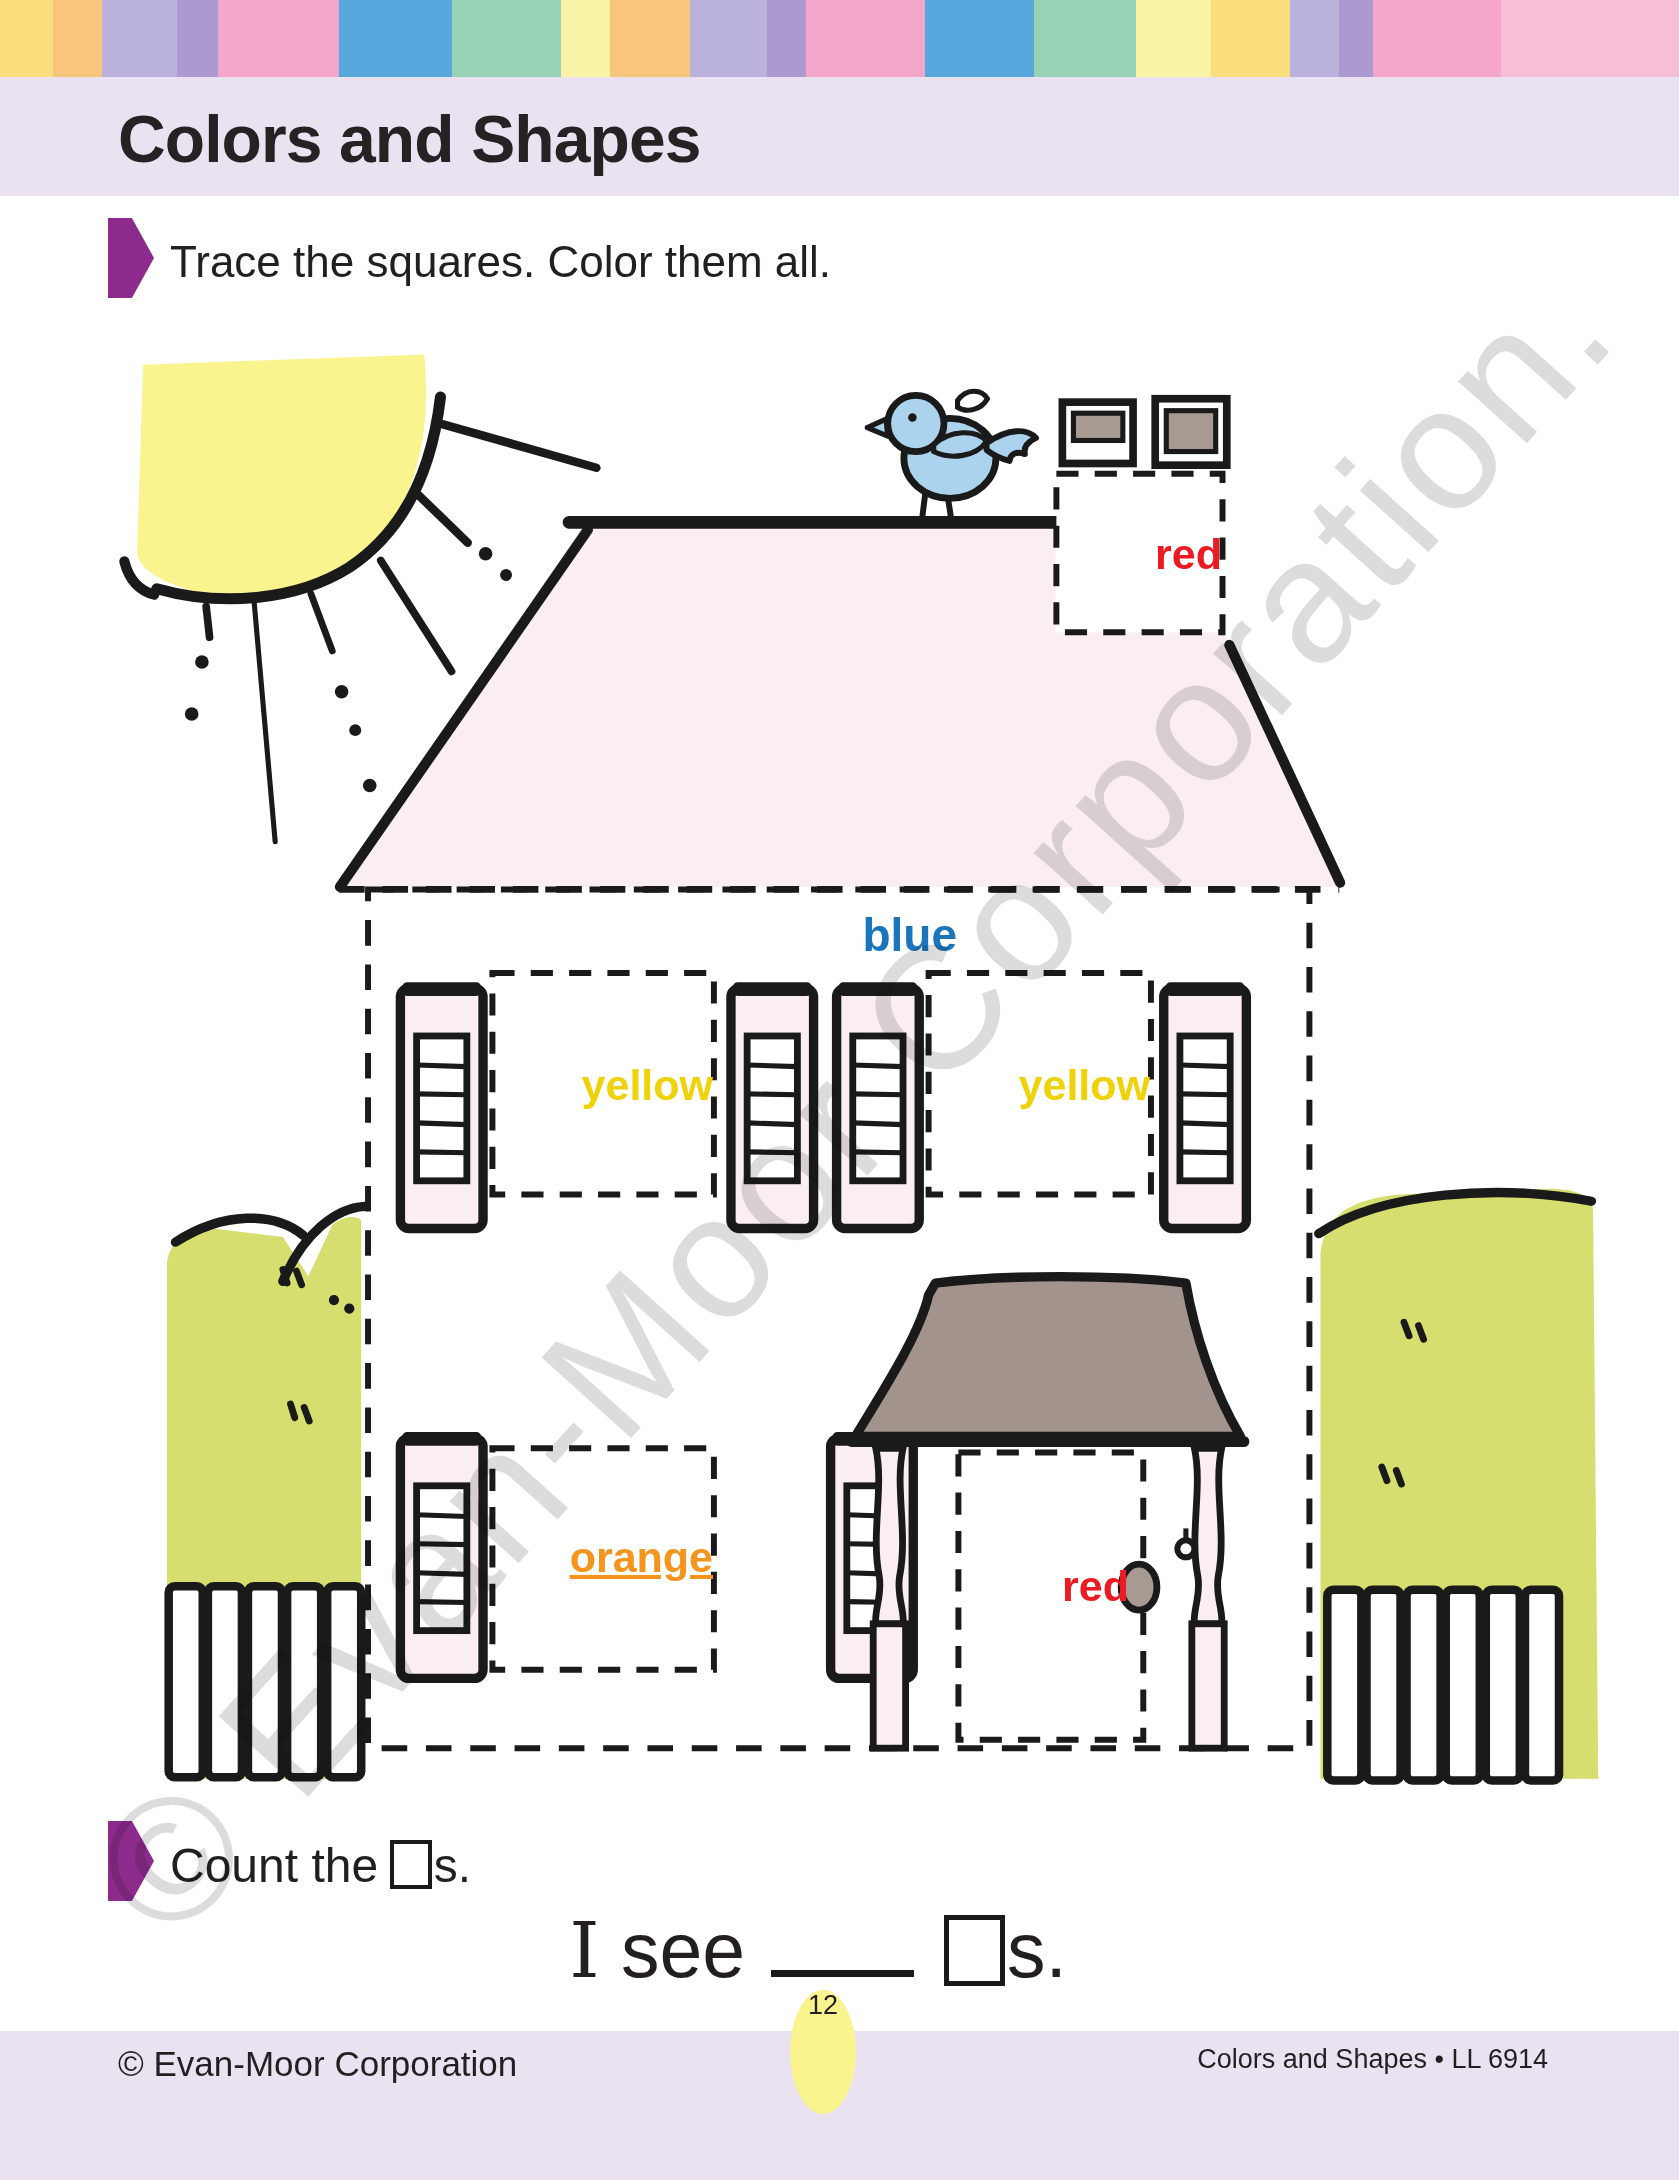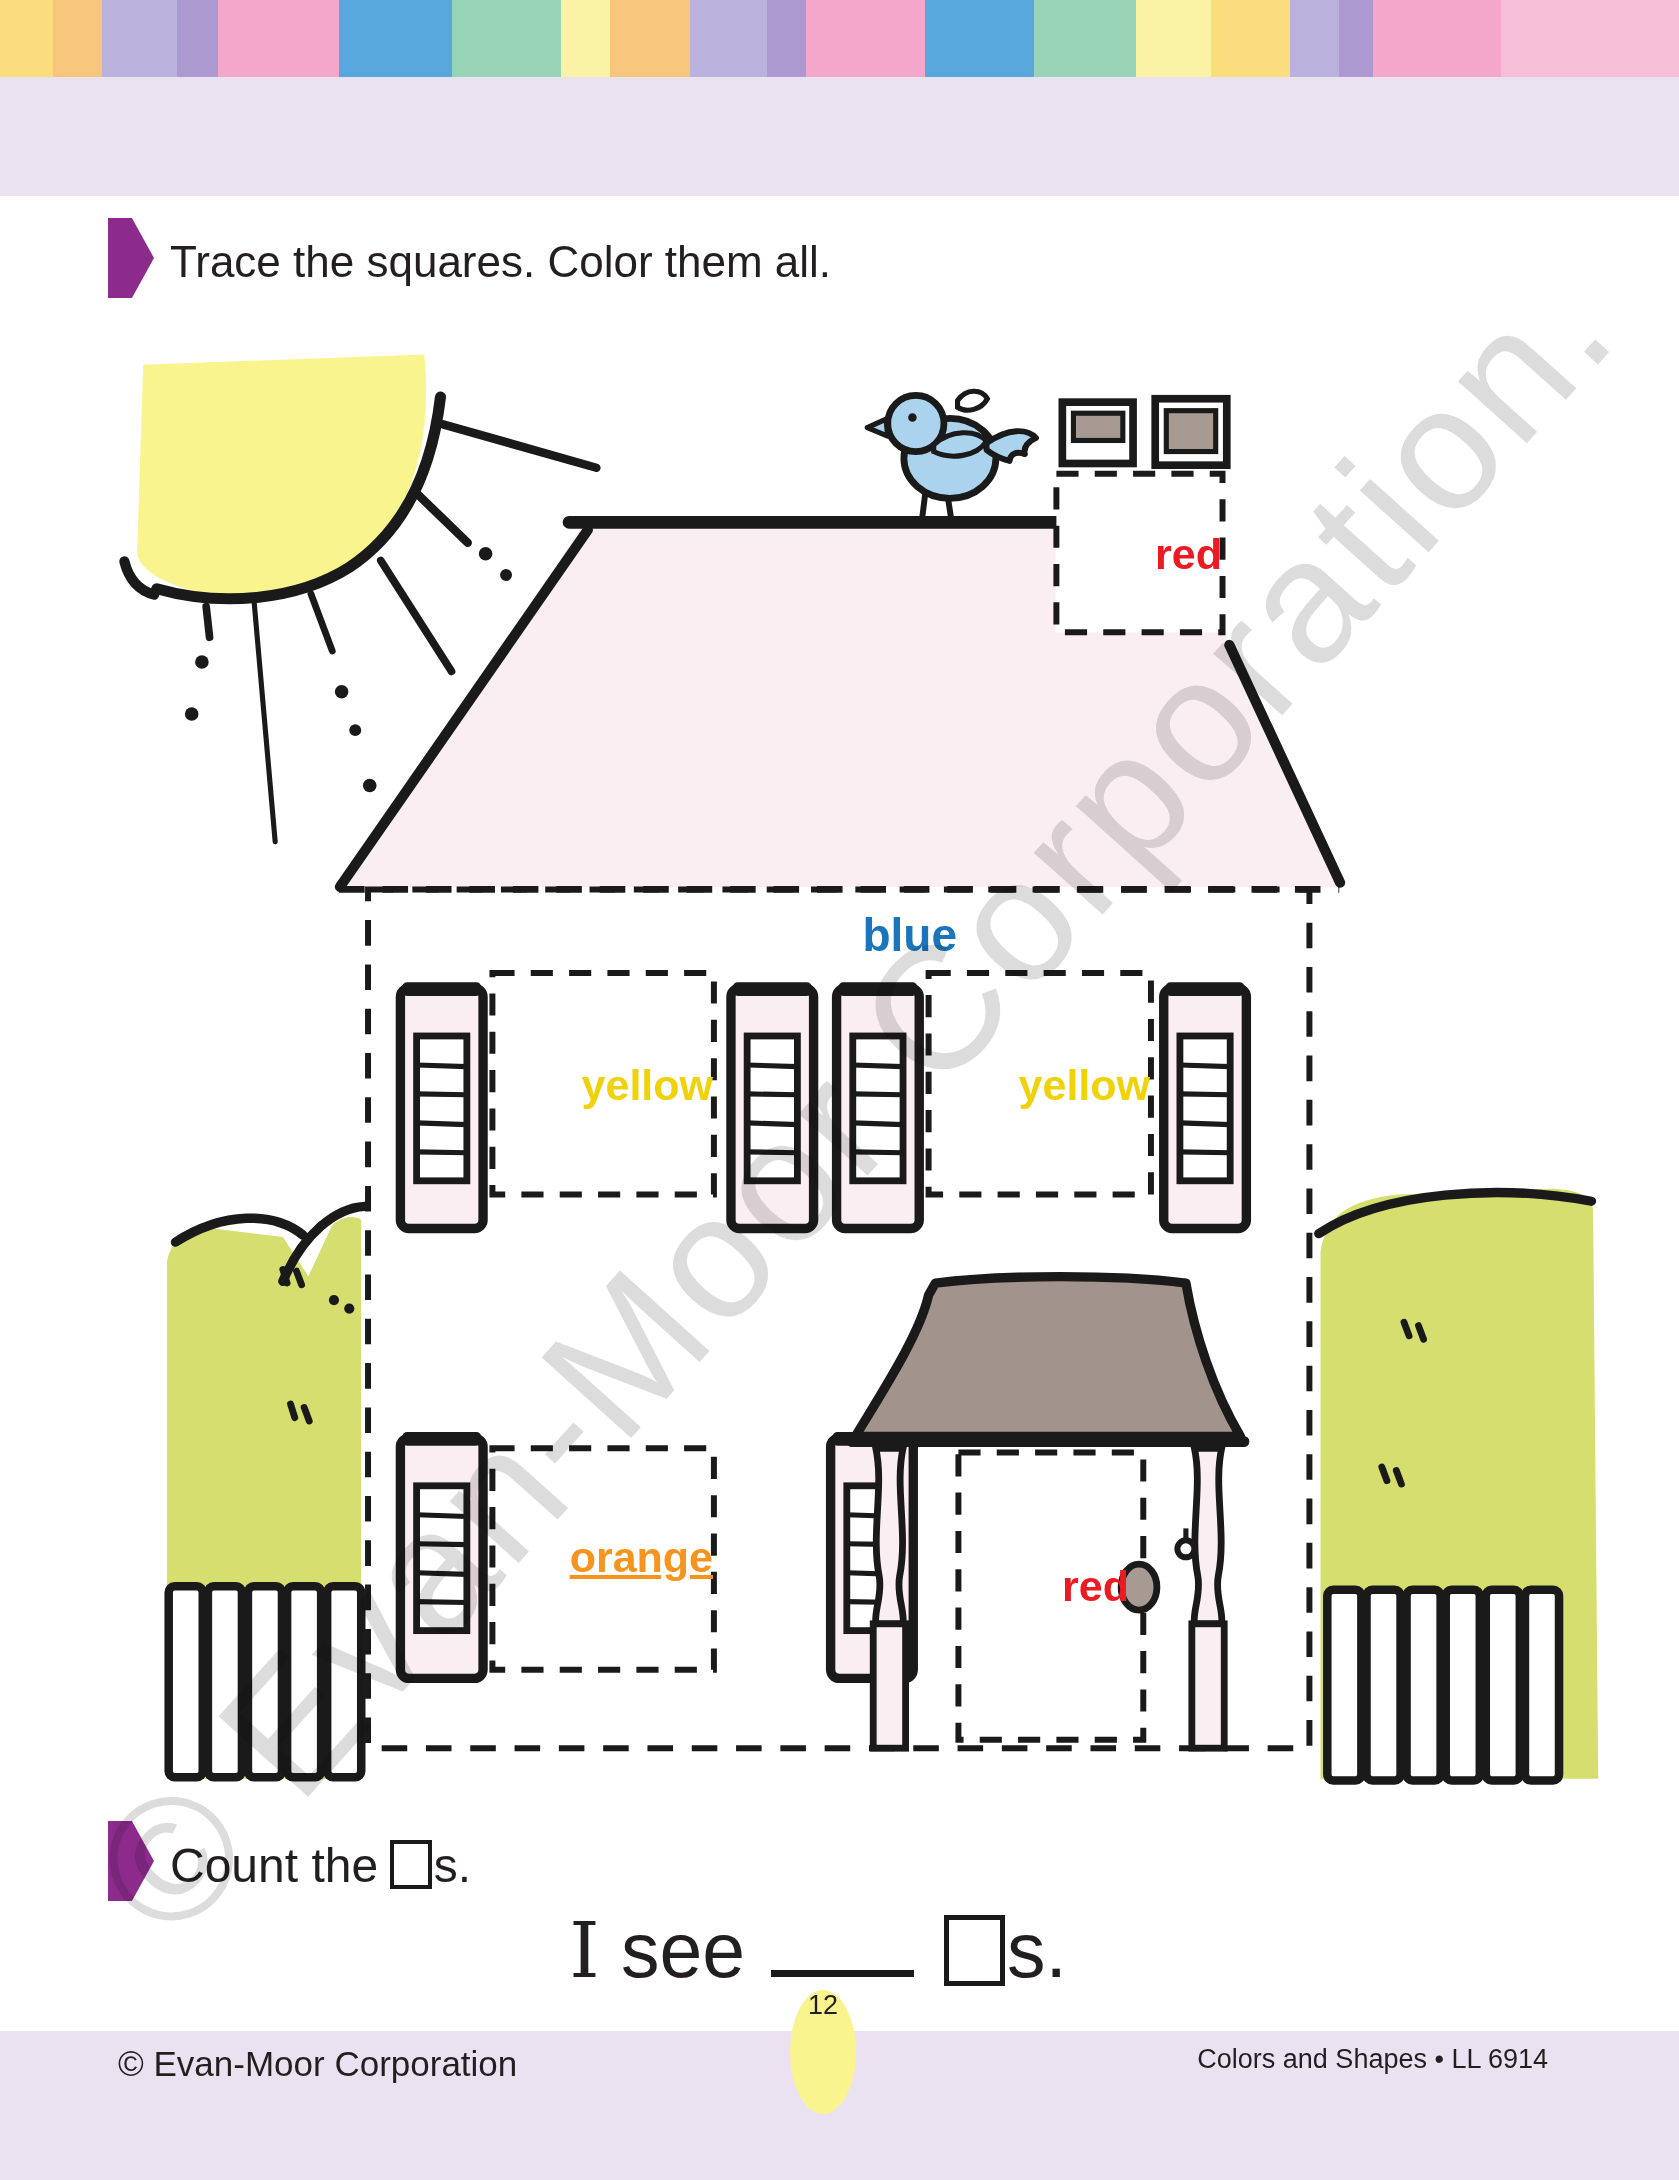--- a/index.html
+++ b/index.html
@@ -72,20 +72,21 @@
       <div style="flex: 120 0 0px; background: rgb(151, 211, 182);"></div>
       <div style="flex: 88 0 0px; background: rgb(250, 242, 164);"></div>
       <div style="flex: 92 0 0px; background: rgb(250, 222, 126);"></div>
       <div style="flex: 58 0 0px; background: rgb(186, 178, 220);"></div>
       <div style="flex: 40 0 0px; background: rgb(172, 153, 207);"></div>
       <div style="flex: 150 0 0px; background: rgb(244, 167, 203);"></div>
       <div style="flex: 210 0 0px; background: rgb(246, 191, 215);"></div>
     </div>
 
   <div id="title-band"></div>
+  <div id="page-title">Colors and Shapes</div>
 
   <div id="arrow-trace" class="arrow"></div>
   <div id="instruction">Trace the squares. Color them all.</div>
 
   <svg id="scene" width="1680" height="2181" viewBox="0 0 1972 2560">
     <defs>
       <g id="shutterDef">
         <rect x="0" y="0" width="97" height="282" rx="10" fill="#fbeef3" stroke="#1a1a1a" stroke-width="11"></rect>
         <rect x="2" y="-7" width="93" height="16" rx="6" fill="#1a1a1a"></rect>
         <rect x="19" y="56" width="59" height="170" fill="#ffffff" stroke="#1a1a1a" stroke-width="8"></rect>

